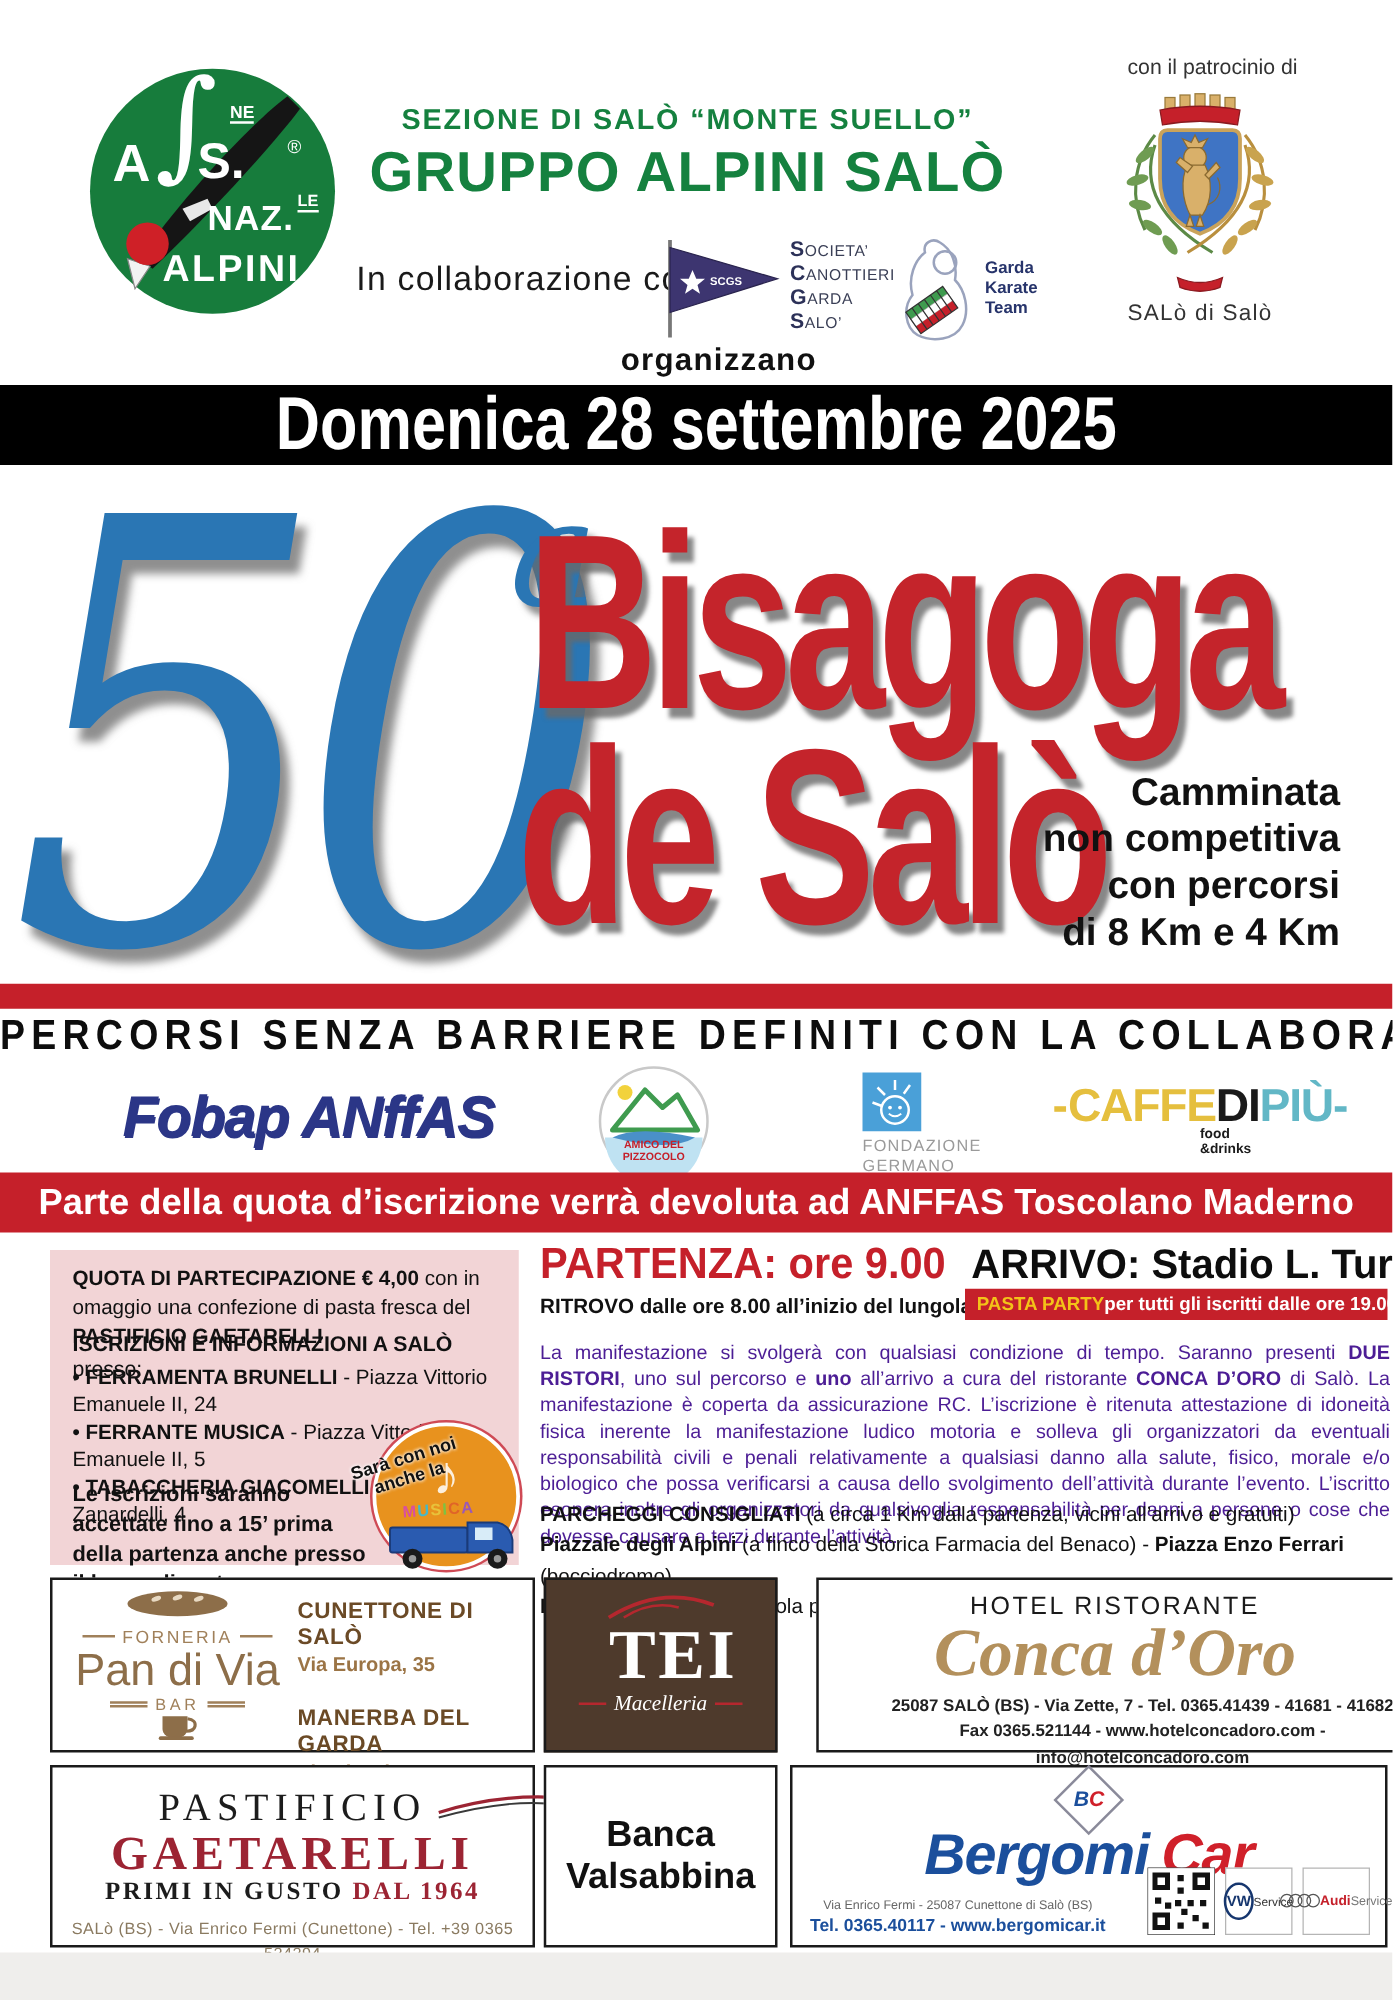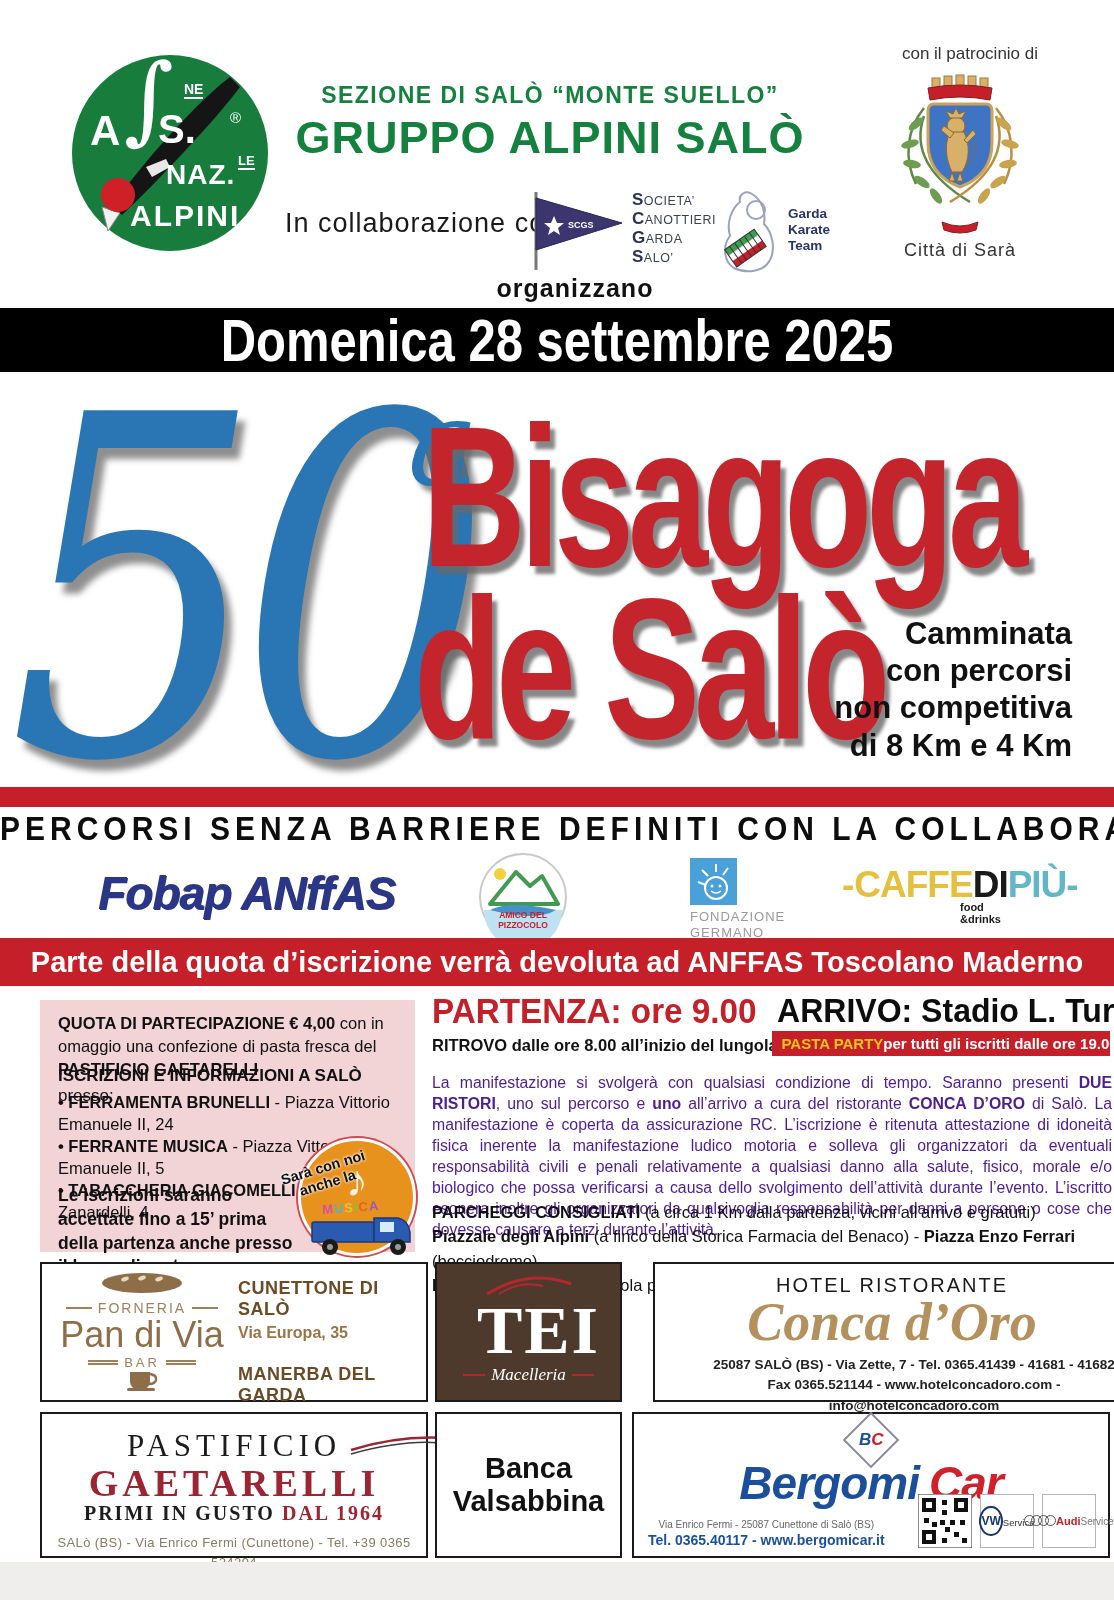--- a/index.html
+++ b/index.html
@@ -104,21 +104,21 @@
   .pandivia-name { font-size:36px; color:#8d6e49; line-height:1; margin-top:1px; }
   .bar-row { display:flex; align-items:center; justify-content:center; gap:6px; font-size:13px; letter-spacing:3px; color:#a0805a; margin-top:2px; }
   .bar-row .ln2 { width:30px; height:5px; border-top:2px solid #a0805a; border-bottom:2px solid #a0805a; }
   .pandivia-right { position:absolute; left:196px; top:14px; width:186px; }
   .pd-loc { font-size:18px; font-weight:700; color:#6b4a26; letter-spacing:.5px; }
   .pd-addr { font-size:16px; font-weight:700; color:#9b7445; margin-top:4px; }
   .pd-gap { height:22px; }
 
   .tei-box { left:435px; top:1262px; width:187px; height:140px; background:#4e3a2c; border:2px solid #1a1a1a; text-align:center; }
   .tei-arc { margin:8px auto 0; display:block; }
-  .tei-name { color:#fff; font-family:"Liberation Serif",serif; font-weight:700; font-size:68px; line-height:.95; letter-spacing:2px;padding-left:20px; }
+  .tei-name { color:#fff; font-family:"Liberation Serif",serif; font-weight:700; font-size:56px; line-height:.95; letter-spacing:2px;padding-left:20px; }
   .tei-sub-row { display:flex; align-items:center; justify-content:center; gap:6px; margin-top:2px; }
   .tei-sub-row .rln { width:22px; height:2px; background:#b5272e; }
   .tei-sub { color:#fff; font-family:"Liberation Serif",serif; font-style:italic; font-size:17px; }
 
   .conca-box { left:632px; top:1262px; width:478px; height:140px; text-align:center;margin-left:21px; }
   .conca-over { margin-top:10px; font-size:20px; font-weight:400; color:#1a1a1a; letter-spacing:2px; }
   .conca-name { margin-top:-6px; font-family:"Liberation Serif",serif; font-style:italic; font-weight:700; font-size:54px; color:#b3905c; }
   .conca-lines { margin-top:2px; font-size:13.5px; font-weight:700; color:#222; line-height:1.5;padding-left:44px; }
 
   .gaeta-box { left:40px; top:1412px; width:388px; height:146px; text-align:center; }
@@ -245,35 +245,35 @@
       <path d="M70,54 l-4,-7 l7,3 l3,-6 l3,6 l7,-3 l-4,7 Z"></path>
       <path d="M70,68 C64,80 66,96 72,108 L82,108 C90,96 90,80 84,68 Z"></path>
       <path d="M70,74 l-9,-8 l3,-4 l10,7 Z"></path>
       <path d="M84,76 l9,-10 l3,4 l-9,9 Z"></path>
       <path d="M72,108 l-3,9 l6,0 Z M80,108 l3,9 l-6,0 Z"></path>
       <path d="M86,100 C96,96 98,86 94,78" fill="none"></path>
     </g>
     <path d="M62,158 q18,8 36,0 l-2,8 q-16,6 -32,0 Z" fill="#c5202a" stroke="#8a1a20" stroke-width="1"></path>
   </svg>
 
-  <div class="abs patronage-city">Città di Sarà</div>
+  <div class="abs patronage-city">SALò di Salò</div>
   <div class="abs organizzano">organizzano</div>
 
   <div class="abs date-banner">
     <span>Domenica 28 settembre 2025</span>
   </div>
 
   <div class="abs fifty">50</div>
   <div class="abs fifty-sup">a</div>
   <div class="abs title-word word1">Bisagoga</div>
   <div class="abs title-word word2">de Salò</div>
   <div class="abs subtitle">
     <div>Camminata</div>
+    <div>non competitiva</div>
     <div>con percorsi</div>
-    <div>non competitiva</div>
     <div>di 8 Km e 4 Km</div>
   </div>
 
   <div class="abs red-strip"></div>
   <div class="abs percorsi">
     <span>PERCORSI SENZA BARRIERE DEFINITI CON LA COLLABORAZIONE DI</span>
   </div>
 
   <div class="abs fobap">Fobap ANffAS</div>
 

